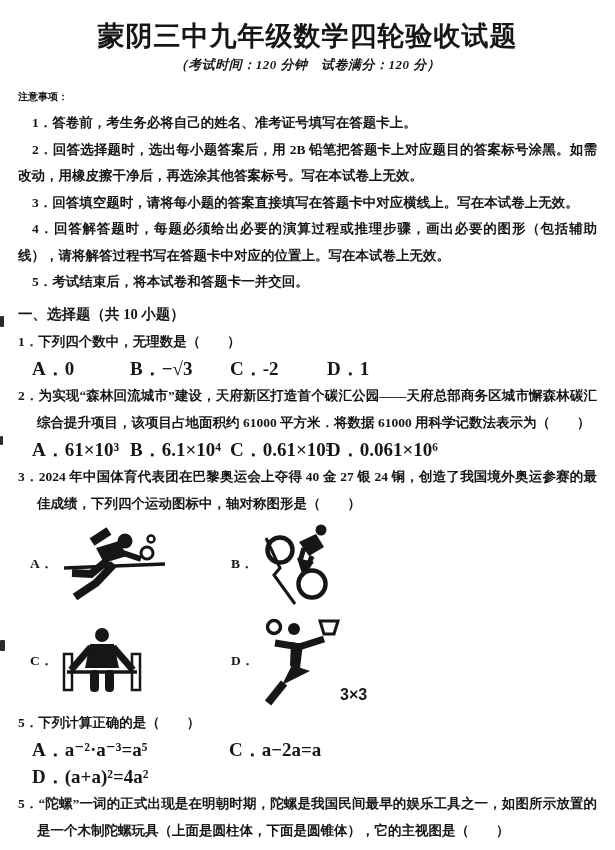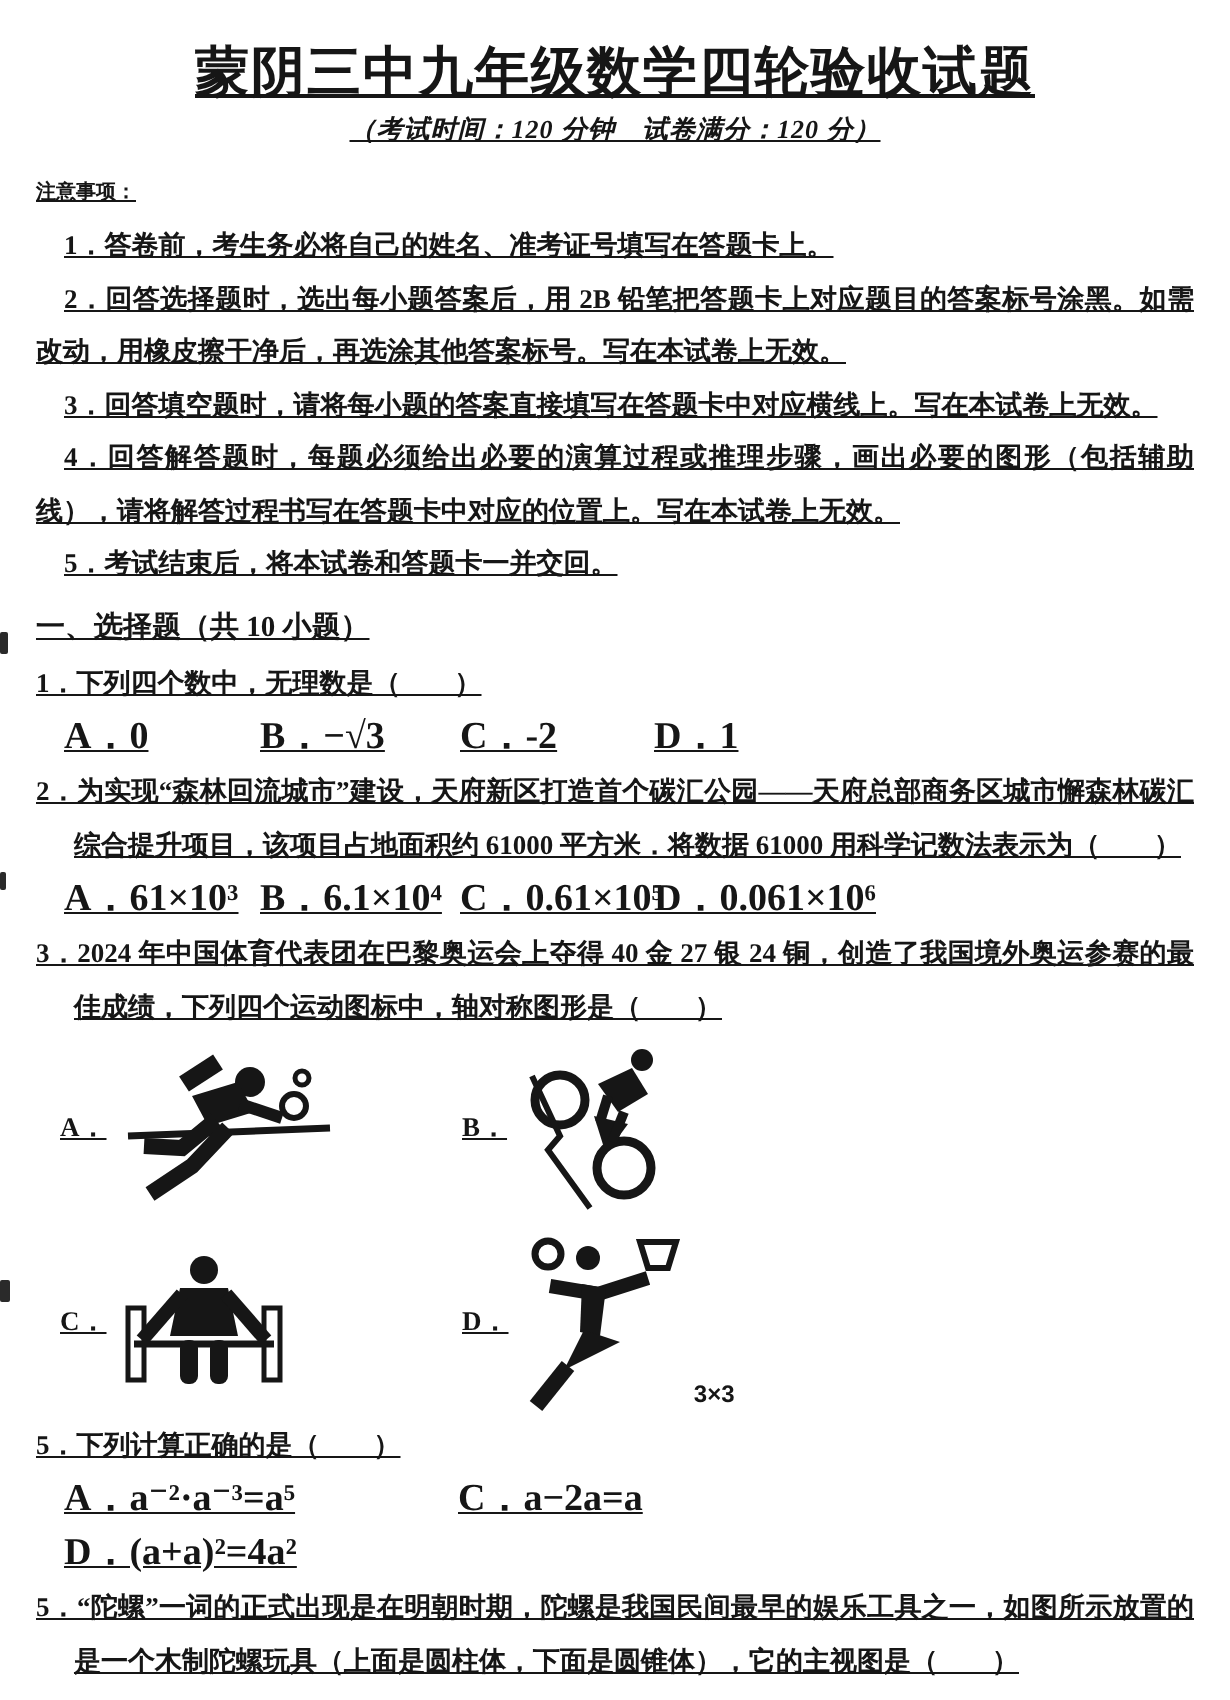--- a/index.html
+++ b/index.html
@@ -7,21 +7,20 @@
     position:relative;
     width:615px;height:850px;
     margin:0 auto;
     background:#ffffff;
     color:#161616;
     font-family:"Liberation Serif","DejaVu Serif",serif;
     font-weight:700;
     box-sizing:border-box;
     padding:14px 18px 0 18px;
     overflow:hidden;
-    text-decoration:underline;
   }
   .title{
     margin:6px 0 4px 0;
     font-size:27px;
     line-height:32px;
     text-align:center;
     letter-spacing:1px;
     font-weight:900;
   }
   .subtitle{
@@ -76,21 +75,21 @@
     display:flex;
     align-items:center;
     gap:9px;
     font-size:13.5px;
   }
   .icon-label{flex:0 0 auto;}
   .icon-art{position:relative;flex:0 0 auto;}
   .icon-caption{
     position:absolute;
     right:-26px;bottom:2px;
-    font-size:12px;
+    font-size:16px;
     font-family:"Liberation Sans","DejaVu Sans",sans-serif;
     font-weight:700;
   }
   svg{display:block;}
   .ink{fill:#161616;}
   .ink-line{stroke:#161616;fill:none;}
   .artifact{position:absolute;left:0;background:#2a2a2a;border-radius:1px;}
   .artifact.a1{top:316px;width:4px;height:11px;}
   .artifact.a2{top:436px;width:3px;height:9px;}
   .artifact.a3{top:640px;width:5px;height:11px;}

